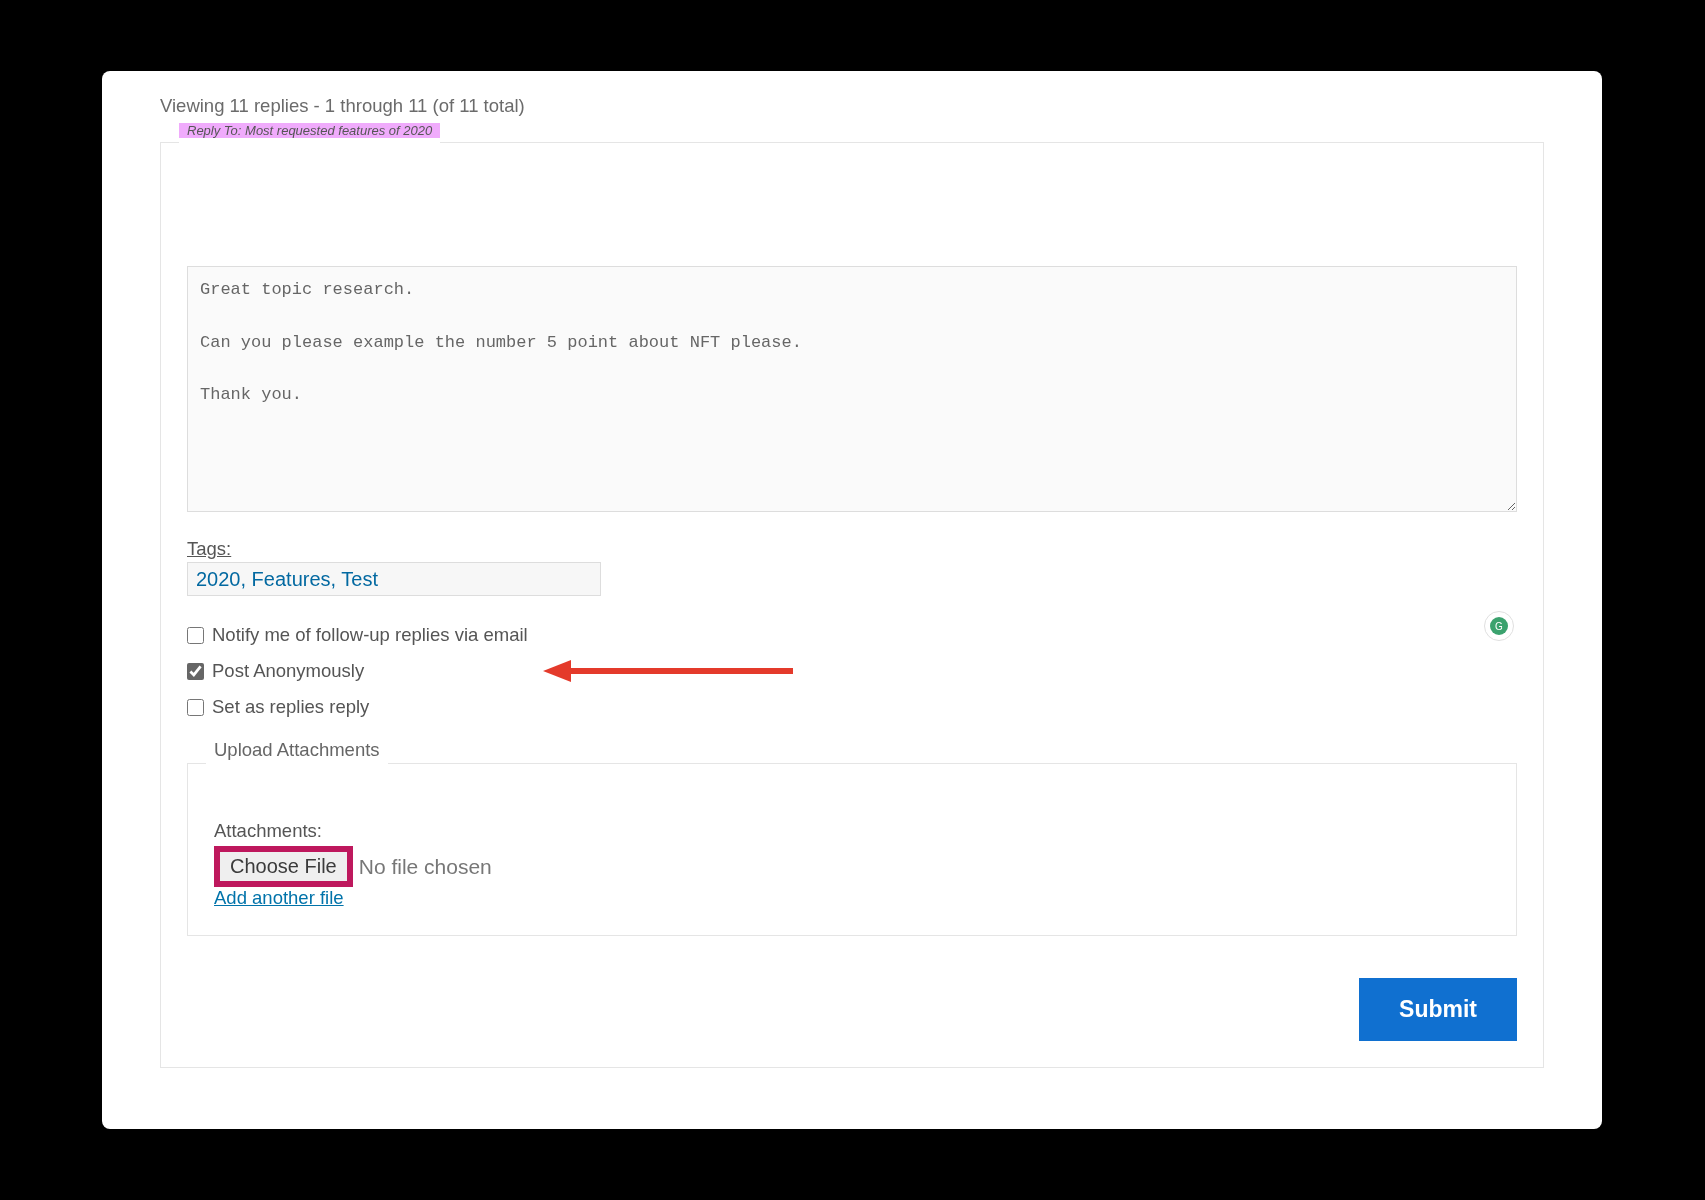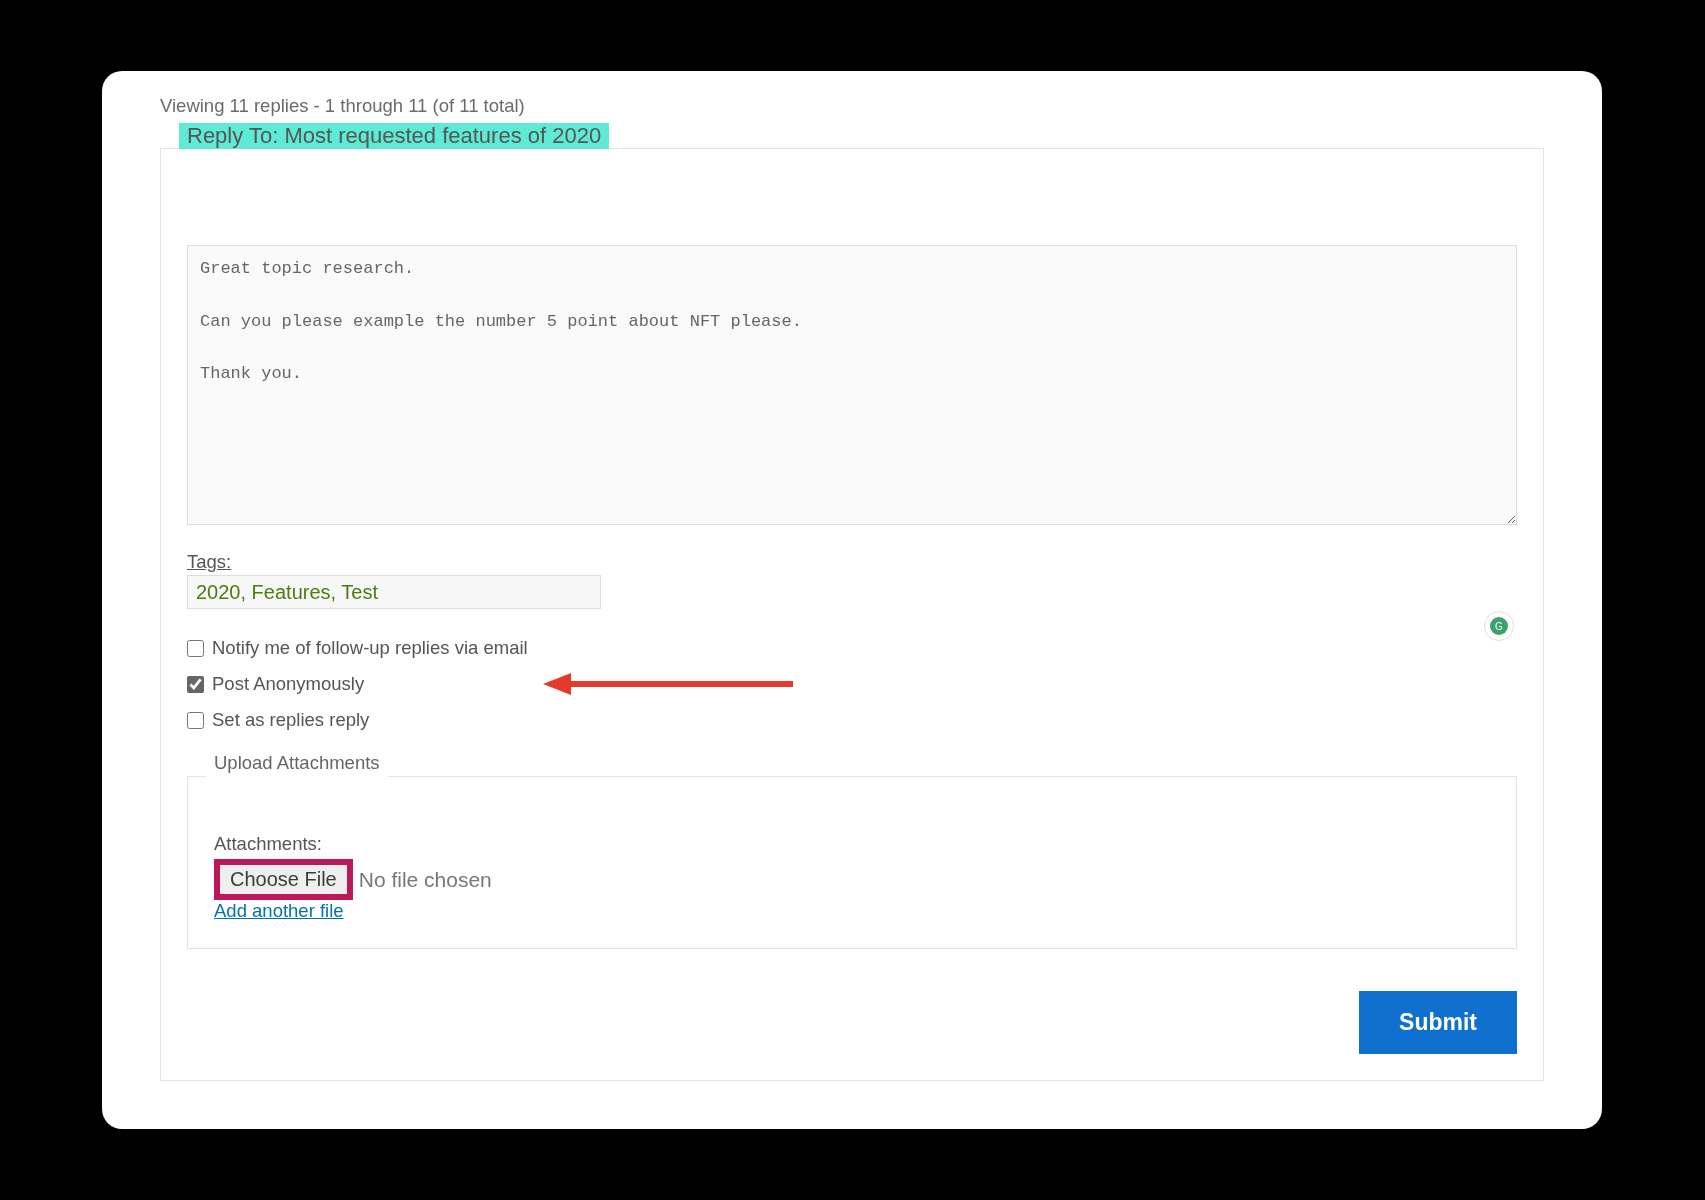--- a/index.html
+++ b/index.html
@@ -18,21 +18,21 @@
       overflow: hidden;
     }
     .wrap {
       position: relative;
       width: 1705px;
       height: 1200px;
       transform-origin: top left;
     }
     .window {
       background: #fff;
-      border-radius: 20px;
+      border-radius: 8px;
       width: 1500px;
       height: 1058px;
       position: absolute;
       left: 102px;
       top: 71px;
       padding: 24px 58px 24px 58px;
       overflow: hidden;
     }
     .viewing {
       color: #6b6b6b;
@@ -40,52 +40,53 @@
       margin-bottom: 18px;
     }
     .fieldset {
       border: 1px solid #e5e5e5;
       border-top: 1px solid #e5e5e5;
       padding: 0 26px 26px 26px;
       position: relative;
     }
     .legend {
       color: #565656;
-      font-size: 22px;
+      font-size: 13px;
       padding: 0 8px;
       margin-left: -8px;
-      background: #5eead4;
+      background: #f0abfc;
       position: relative;
       top: -12px;
+      font-style: italic;
     }
     .textarea {
       width: 100%;
-      height: 280px;
+      height: 246px;
       border: 1px solid #ddd;
       background: #fafafa;
       resize: both;
       padding: 10px 12px;
       font-family: 'Courier New', monospace;
       font-size: 17px;
       color: #666;
       line-height: 1.55;
-      margin-top: 84px;
+      margin-top: 116px;
     }
     .tags-label {
       color: #555;
       font-size: 18.5px;
       margin-top: 22px;
       text-decoration: underline;
     }
     .tags-input {
       width: 414px;
       height: 34px;
       border: 1px solid #ddd;
       background: #f7f7f7;
-      color: #4d7c0f;
+      color: #0369a1;
       font-size: 20px;
       padding: 2px 8px;
       margin-top: 2px;
     }
     .check-row {
       display: flex;
       align-items: center;
       margin-top: 14px;
       font-size: 18.5px;
       color: #555;

